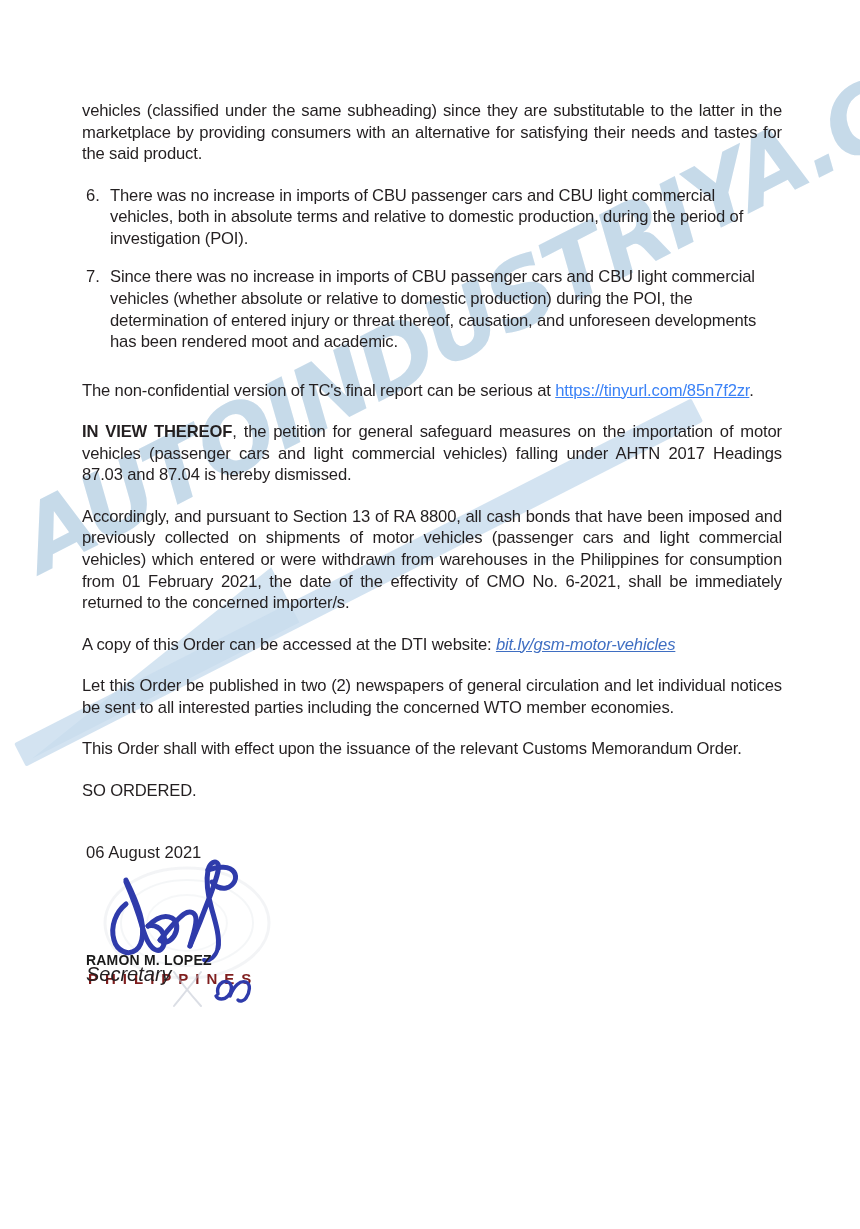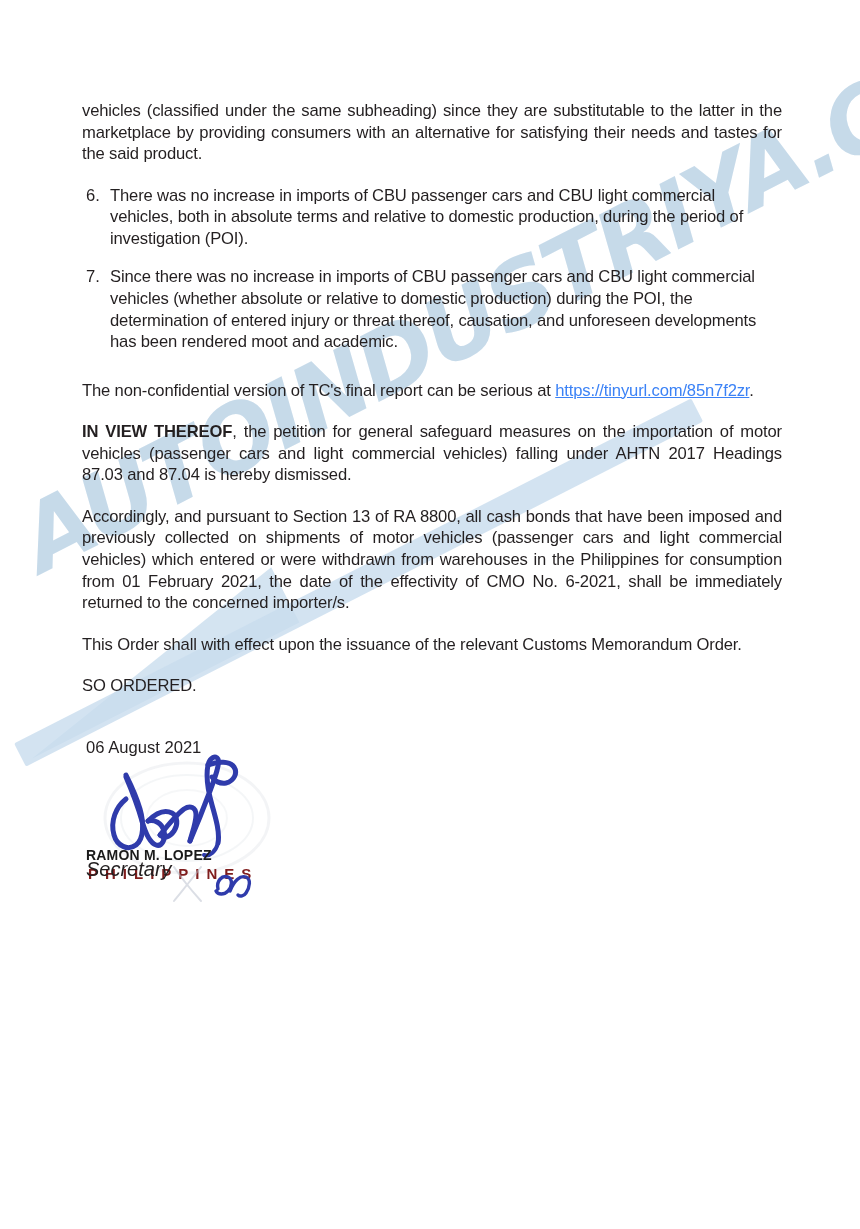--- a/index.html
+++ b/index.html
@@ -226,21 +226,23 @@
 
     <div class="spacer-sm"></div>
 
 
     <p class="p para"><span>The non-confidential version of TC's final report can be serious at </span><a class="link" href="#">https://tinyurl.com/85n7f2zr</a><span>.</span></p>
 
     <p class="p para"><b class="strong">IN VIEW THEREOF</b><span>, the petition for general safeguard measures on the importation of motor vehicles (passenger cars and light commercial vehicles) falling under AHTN 2017 Headings 87.03 and 87.04 is hereby dismissed.</span></p>
 
     <p class="p para">Accordingly, and pursuant to Section 13 of RA 8800, all cash bonds that have been imposed and previously collected on shipments of motor vehicles (passenger cars and light commercial vehicles) which entered or were withdrawn from warehouses in the Philippines for consumption from 01 February 2021, the date of the effectivity of CMO No. 6-2021, shall be immediately returned to the concerned importer/s.</p>
 
-
+    <p class="p para"><span>A copy of this Order can be accessed at the DTI website: </span><a class="link-italic" href="#">bit.ly/gsm-motor-vehicles</a></p>
+
+    <p class="p para">Let this Order be published in two (2) newspapers of general circulation and let individual notices be sent to all interested parties including the concerned WTO member economies.</p>
 
     <p class="p para">This Order shall with effect upon the issuance of the relevant Customs Memorandum Order.</p>
 
     <p class="p tight">SO ORDERED.</p>
 
     <div class="sig-block">
 
       <p class="sig-date">06 August 2021</p>
 
       <svg class="sig-seal" viewBox="0 0 190 118">

